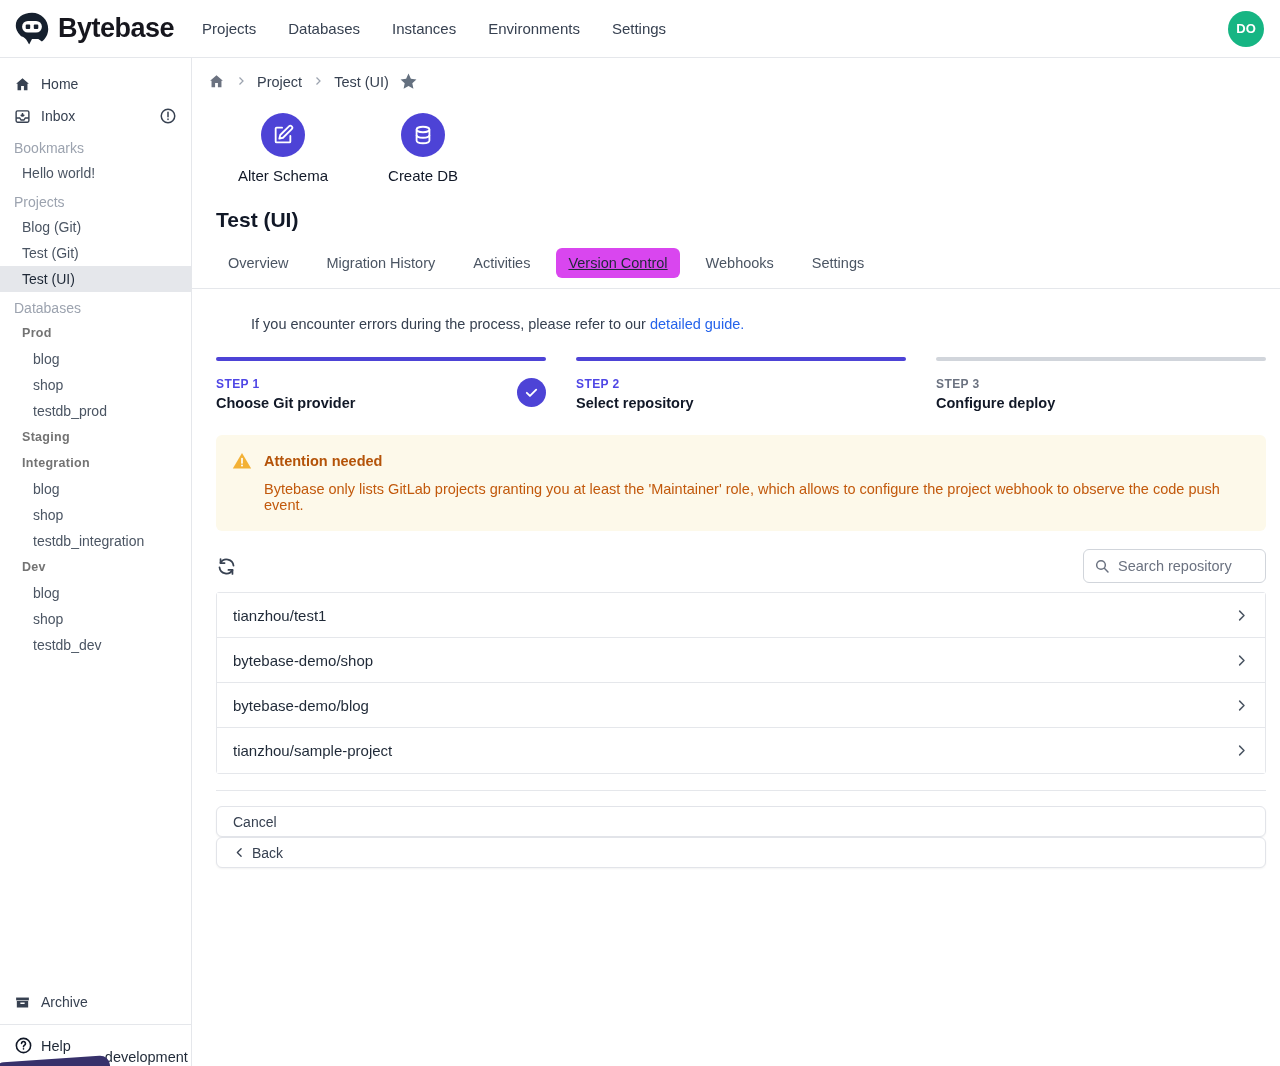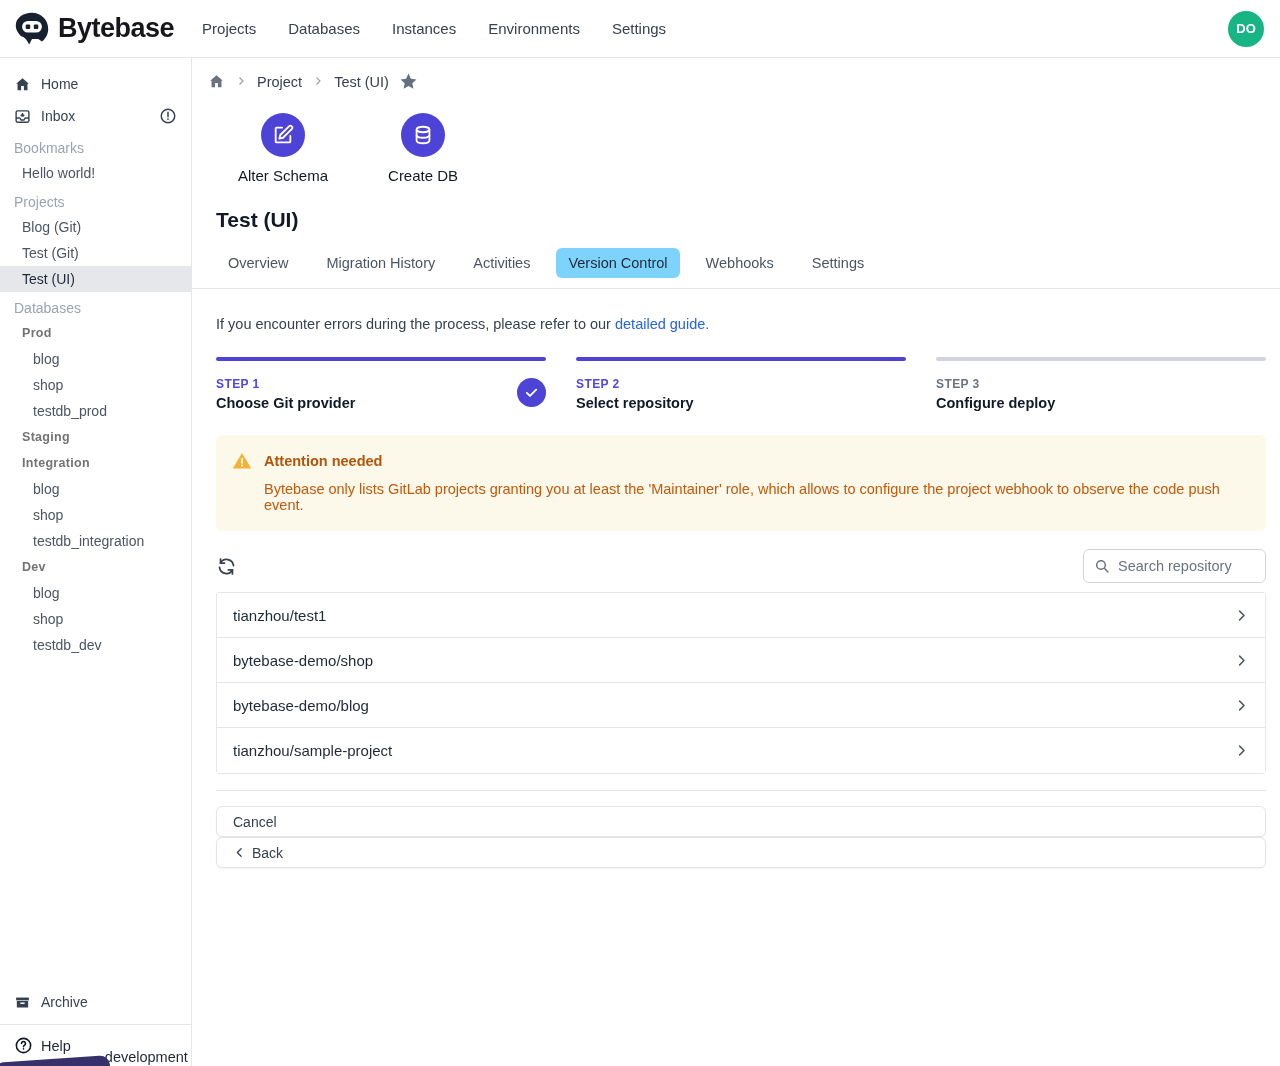--- a/index.html
+++ b/index.html
@@ -42,25 +42,25 @@
   
   .quick-actions { display:flex; gap:60px; margin:22px 0 0 22px; }
   .qa { display:flex; flex-direction:column; align-items:center; gap:10px; cursor:pointer; }
   .qa-circle { width:44px; height:44px; border-radius:50%; background:#4d43d6; display:flex; align-items:center; justify-content:center; }
   .qa-label { font-size:15px; color:#111827; }
 
   
   .page-title { margin-top:24px; font-size:21px; font-weight:700; color:#111827; }
   .tabs { display:flex; align-items:center; gap:14px; margin-top:16px; }
   .tab { padding:7px 12px; font-size:14.5px; color:#4b5563; border-radius:6px; cursor:pointer; }
-  .tab.active { background:#7dd3fc; color:#1f2937; }
+  .tab.active { background:#d946ef; color:#1f2937;text-decoration:underline; }
   .tabs-divider { border-bottom:1px solid #e5e7eb; margin:10px -14px 0 -24px; }
 
   
-  .guide { margin-top:27px; font-size:14.5px; color:#374151; }
+  .guide { margin-top:27px; font-size:14.5px; color:#374151;margin-left:35px; }
   .guide a { color:#2563eb; text-decoration:none; cursor:pointer; }
 
   .steps { display:grid; grid-template-columns:1fr 1fr 1fr; gap:30px; margin-top:25px; }
   .step { position:relative; }
   .step-bar { height:4px; border-radius:2px; background:#4d43d6; }
   .step.pending .step-bar { background:#d1d5db; }
   .step-label { margin-top:16px; font-size:12px; font-weight:700; letter-spacing:.4px; color:#4f46e5; }
   .step.pending .step-label { color:#6b7280; }
   .step-title { margin-top:4px; font-size:14.5px; font-weight:700; color:#111827; }
   .step-check { display:none; position:absolute; right:0; top:21px; width:29px; height:29px; border-radius:50%; background:#4d43d6;

